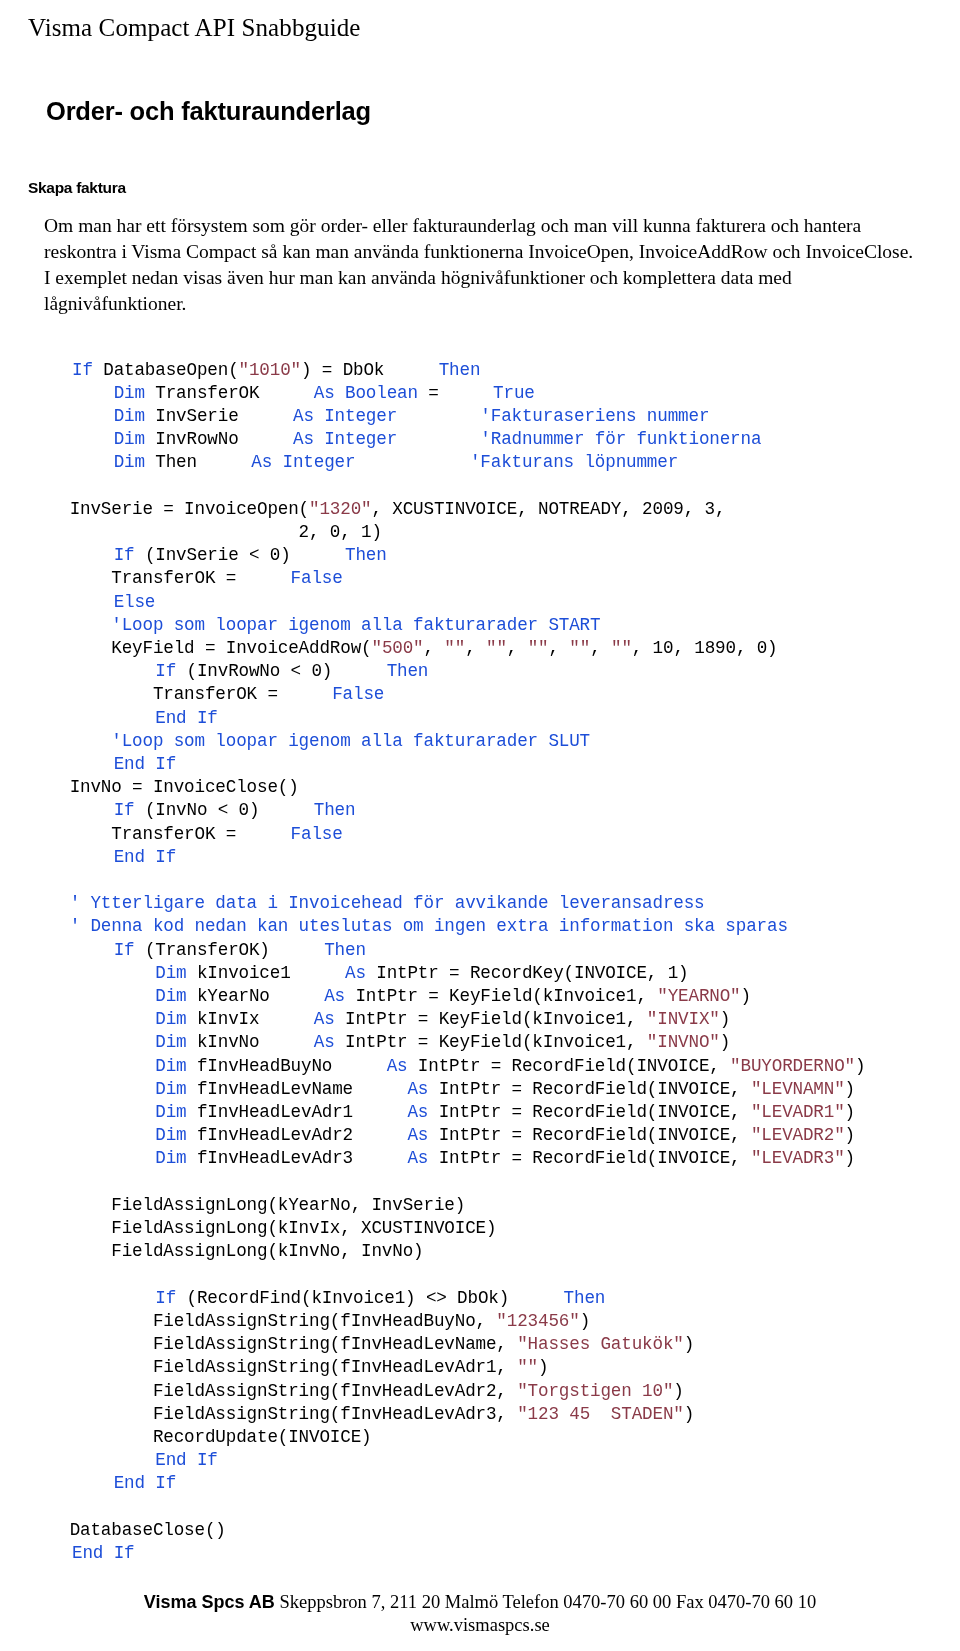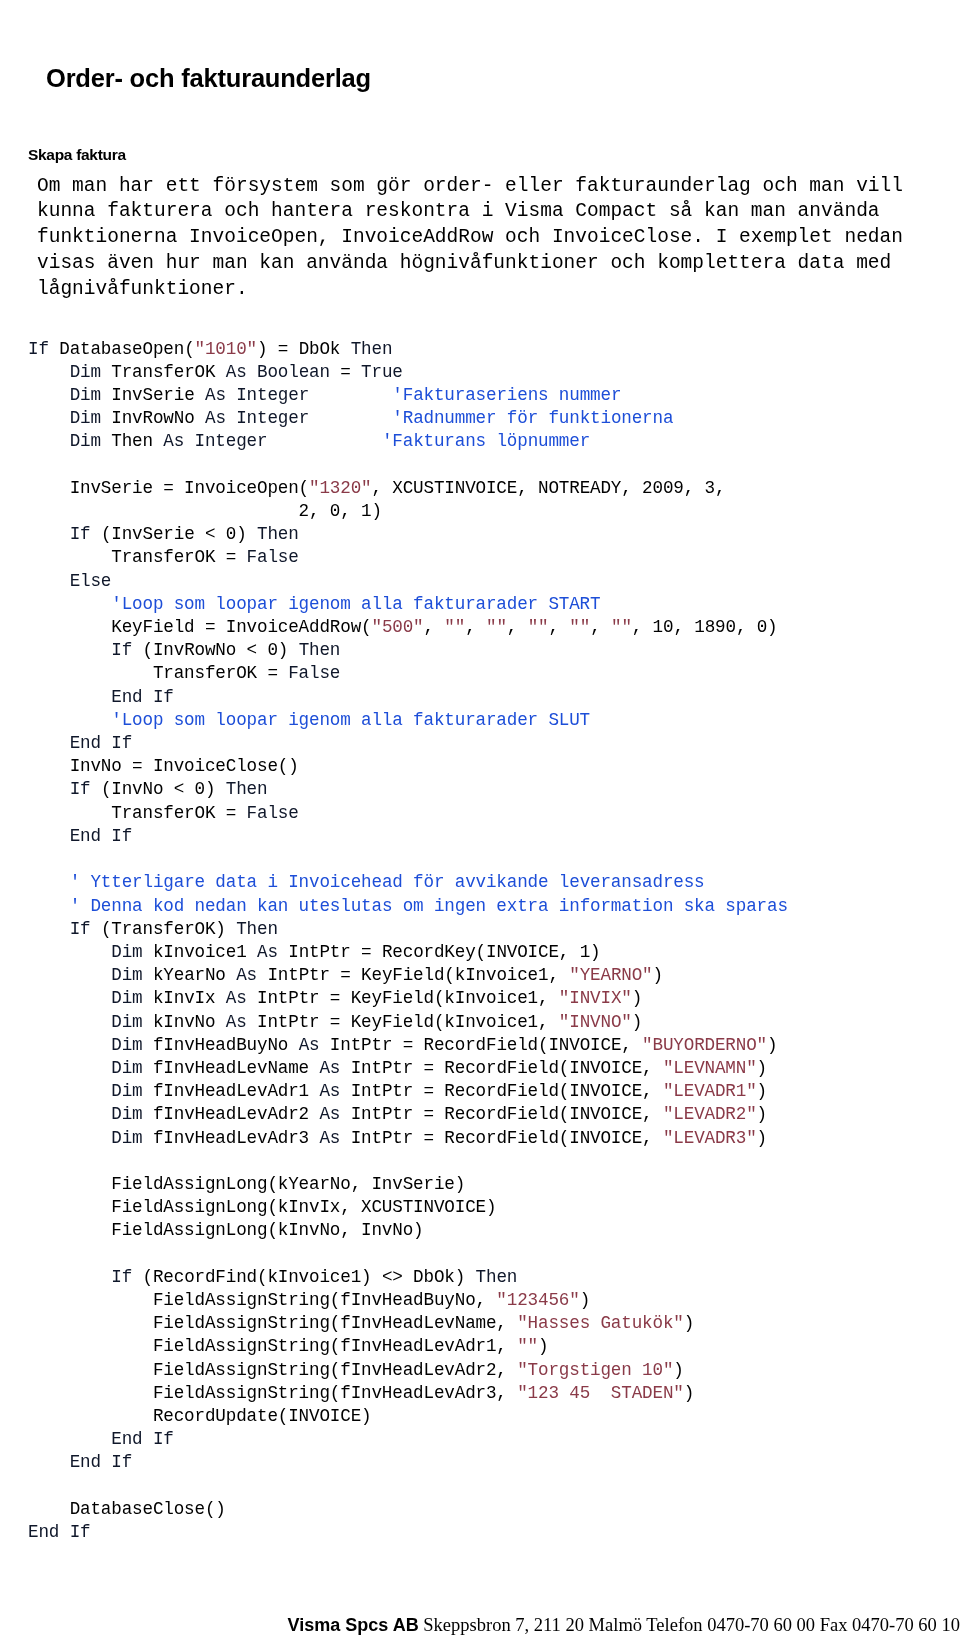--- a/index.html
+++ b/index.html
@@ -41,70 +41,70 @@
   .spacer-2 { height: 21px; }
   .h2-sub {
     font-family: "Liberation Sans", "DejaVu Sans", sans-serif;
     font-size: 15.5px;
     font-weight: bold;
     letter-spacing: -0.3px;
     margin: 15px 0 2px 0;
     line-height: 1.2;
   }
   .intro {
-    font-family: Liberation Mono, monospace;
+    font-family: Liberation Serif, serif;
     font-size: 19.5px;
     line-height: 25.8px;
-    margin: 9px;
+    margin: 16px;
     max-width: 880px;
   }
   .spacer-3 { height: 26px; }
 
   pre.code {
     font-family: "Liberation Mono", "DejaVu Sans Mono", monospace;
     font-size: 17.6px;
     line-height: 23.2px;
     margin: 0;
     white-space: pre;
     letter-spacing: -0.15px;
     color: #000000;
   }
-  .kw  { color: #0f172a; }
+  .kw  { color: #1d4ed8; margin-left: 44px; }
   .str { color: #8a3a48; }
   .cmt { color: #1d4ed8; }
   .pl  { color: #000000; }
 
   .footer {
     position: absolute;
     left: 0;
     right: 0;
     bottom: 14px;
     text-align: center;
     font-family: "Liberation Serif", "DejaVu Serif", serif;
   }
   .footer-line1 {
     font-size: 18.5px;
     line-height: 23px;
-    text-align: right;
   }
   .footer-line1 .brand {
     font-family: "Liberation Sans", "DejaVu Sans", sans-serif;
     font-weight: bold;
     font-size: 18px;
   }
   .footer-line2 {
     font-size: 18.5px;
     line-height: 23px;
   }
 </style>
 </head>
 <body>
 
 <div class="page">
 
+  <div class="doc-header">Visma Compact API Snabbguide</div>
 
   <div class="spacer-1"></div>
 
   <h1 class="h1-title">Order- och fakturaunderlag</h1>
 
   <div class="spacer-2"></div>
 
   <h2 class="h2-sub">Skapa faktura</h2>
 
   <p class="intro">Om man har ett försystem som gör order- eller fakturaunderlag och man vill kunna fakturera och hantera reskontra i Visma Compact så kan man använda funktionerna InvoiceOpen, InvoiceAddRow och InvoiceClose. I exemplet nedan visas även hur man kan använda högnivåfunktioner och komplettera data med lågnivåfunktioner.</p>
@@ -159,15 +159,16 @@
 <span class="pl">            FieldAssignString(fInvHeadLevAdr3, </span><span class="str">"123 45  STADEN"</span><span class="pl">)</span>
 <span class="pl">            RecordUpdate(INVOICE)</span>
 <span class="pl">        </span><span class="kw">End If</span>
 <span class="pl">    </span><span class="kw">End If</span>
 <span class="pl"></span>
 <span class="pl">    DatabaseClose()</span>
 <span class="kw">End If</span></pre>
 
   <div class="footer">
     <div class="footer-line1"><span class="brand">Visma Spcs AB</span><span> Skeppsbron 7, 211 20 Malmö Telefon 0470-70 60 00 Fax 0470-70 60 10</span></div>
+    <div class="footer-line2">www.vismaspcs.se</div>
   </div>
 
 </div>
 
 </body></html>

